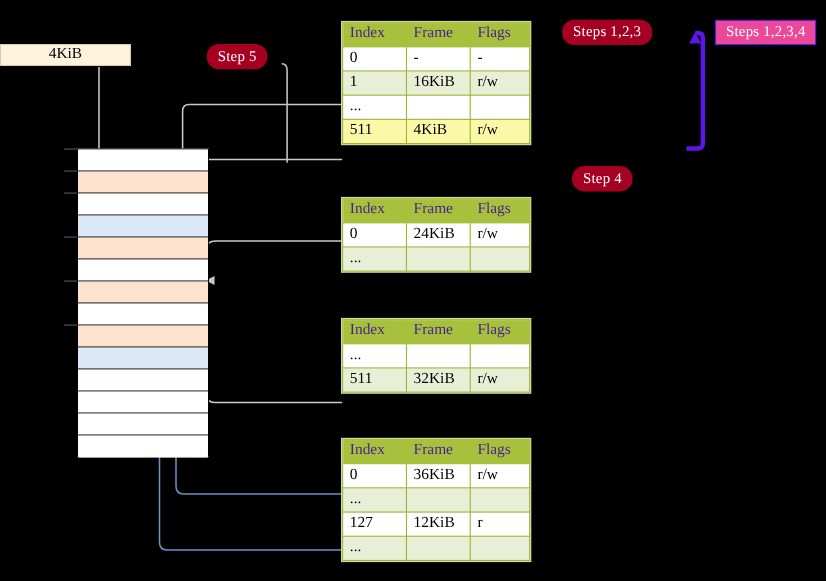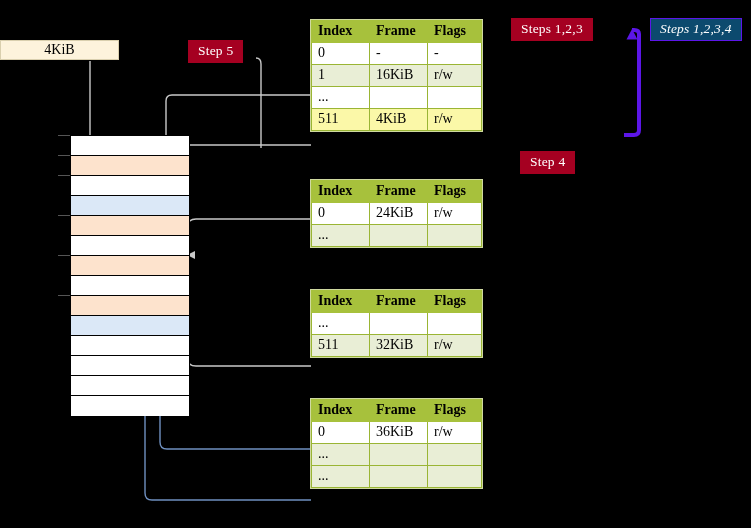--- a/index.html
+++ b/index.html
@@ -14,22 +14,22 @@
   .badge{
     position:absolute;
     font-family:"Liberation Serif","DejaVu Serif",serif;
     font-size:13.5px;
     color:#ffffff;
     padding:2px 9px 3px 9px;
     white-space:nowrap;
     line-height:1.15;
     letter-spacing:.2px;
   }
-  .badge.red{background:#a50021;box-shadow:0 0 0 1px #a50021;}
-  .badge.blue{background:#0c4a6e;box-shadow:0 0 0 1px #5c16e8;font-style:italic;}
+  .badge.red{background:#a50021;box-shadow:0 0 0 1px #a50021;border-radius:10px;}
+  .badge.blue{background:#ec4899;box-shadow:0 0 0 1px #5c16e8;}
 
   #badge-step0{left:189px;top:41px;}
   #badge-steps123{left:512px;top:19px;}
   #badge-steps1234{left:651px;top:19px;}
   #badge-step4{left:521px;top:152px;}
 
   
   #kib-box{
     position:absolute;left:0px;top:40px;width:119px;height:20px;
     background:#fdf3dc;border:1px solid #d9cfae;
@@ -62,21 +62,21 @@
     box-shadow:0 0 0 1px #cfd9a0;
   }
   .ptable td,.ptable th{
     border:1px solid #9ab534;
     padding:2px 6px 3px 6px;
     height:20px;box-sizing:border-box;
     text-align:left;vertical-align:middle;
     font-weight:normal;
   }
   .ptable th{
-    background:#a7c13c;color:#000000;font-weight:bold;
+    background:#a7c13c;color:#4c1d95;font-weight:normal;
     border-color:#a7c13c;
   }
   .ptable tr.alt td{background:#e9eed6;}
   .ptable tr.plain td{background:#ffffff;}
   .ptable td.hl{background:#fbf8a8 !important;}
   .col-index{width:58px;}
   .col-frame{width:58px;}
   .col-flags{width:54px;}
 
   #table-pml4{left:311px;top:20px;}
@@ -262,20 +262,25 @@
         <tr class="plain">
           <td class="col-index">0</td>
           <td class="col-frame">36KiB</td>
           <td class="col-flags">r/w</td>
         </tr>
         <tr class="alt">
           <td class="col-index">...</td>
           <td class="col-frame"></td>
           <td class="col-flags"></td>
         </tr>
+        <tr class="plain">
+          <td class="col-index">127</td>
+          <td class="col-frame">12KiB</td>
+          <td class="col-flags">r</td>
+        </tr>
         <tr class="alt">
           <td class="col-index">...</td>
           <td class="col-frame"></td>
           <td class="col-flags"></td>
         </tr>
       </tbody>
     </table>
 
 </div>
 

